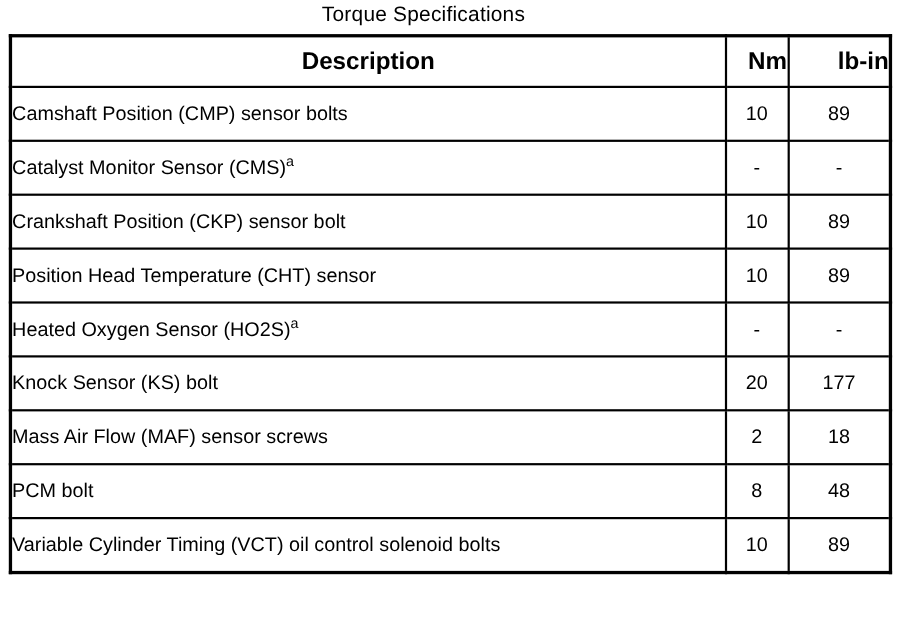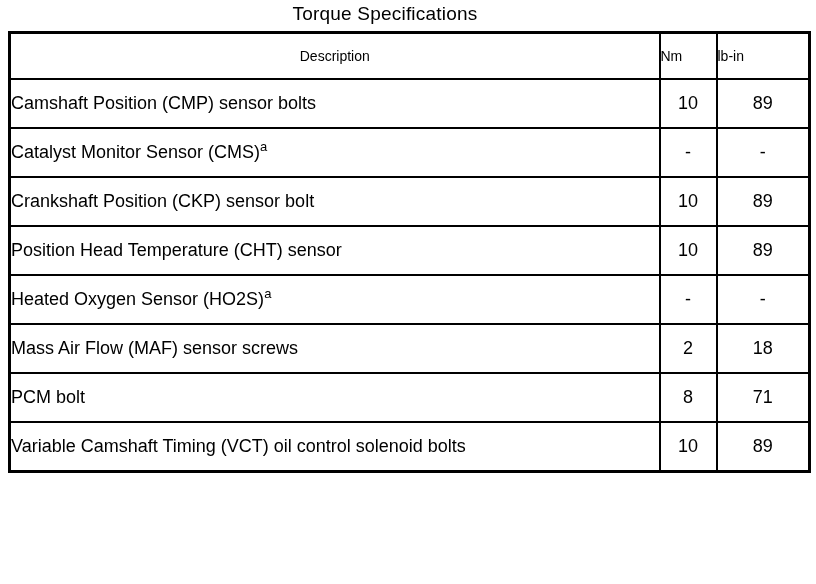--- a/index.html
+++ b/index.html
@@ -43,25 +43,25 @@
 
   table.spec th, table.spec td {
     border: 2px solid #000000;
     padding: 0;
     height: 47px;
     vertical-align: middle;
     font-size: 18px;
   }
   table.spec thead th {
     height: 44px;
-    font-weight: normal;
-    font-size: 14px;
+    font-weight: bold;
+    font-size: 22px;
   }
   th.desc-head { text-align: center; }
-  th.unit-head { text-align: left; }
+  th.unit-head { text-align: right; }
 
   td.desc {
     text-align: left;
     padding-left: 9px;
     font-size: 18px;
     white-space: nowrap;
   }
   td.val {
     text-align: center;
     font-size: 18px;
@@ -113,31 +113,36 @@
             <td class="desc"><span>Position Head Temperature (CHT) sensor</span></td>
             <td class="val">10</td>
             <td class="val">89</td>
           </tr>
           <tr>
             <td class="desc"><span>Heated Oxygen Sensor (HO2S)</span><sup class="fn">a</sup></td>
             <td class="val">-</td>
             <td class="val">-</td>
           </tr>
           <tr>
+            <td class="desc"><span>Knock Sensor (KS) bolt</span></td>
+            <td class="val">20</td>
+            <td class="val">177</td>
+          </tr>
+          <tr>
             <td class="desc"><span>Mass Air Flow (MAF) sensor screws</span></td>
             <td class="val">2</td>
             <td class="val">18</td>
           </tr>
           <tr>
             <td class="desc"><span>PCM bolt</span></td>
             <td class="val">8</td>
-            <td class="val">71</td>
+            <td class="val">48</td>
           </tr>
           <tr>
-            <td class="desc"><span>Variable Camshaft Timing (VCT) oil control solenoid bolts</span></td>
+            <td class="desc"><span>Variable Cylinder Timing (VCT) oil control solenoid bolts</span></td>
             <td class="val">10</td>
             <td class="val">89</td>
           </tr>
         </tbody>
     </table>
   </div>
 
 </div>
 
 </body></html>

